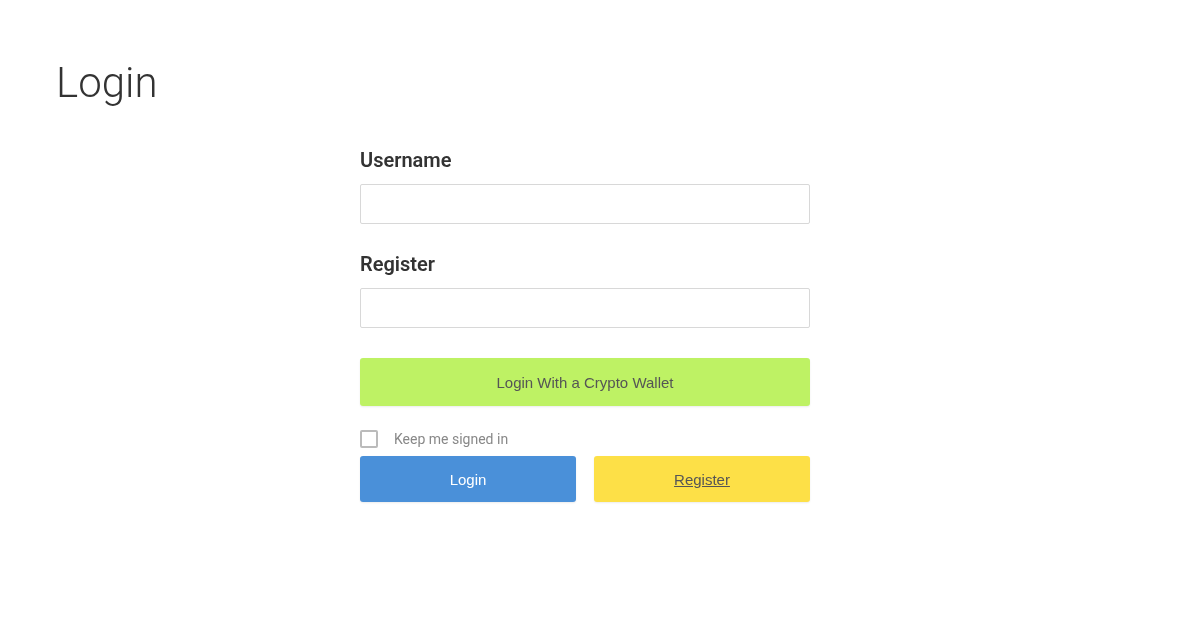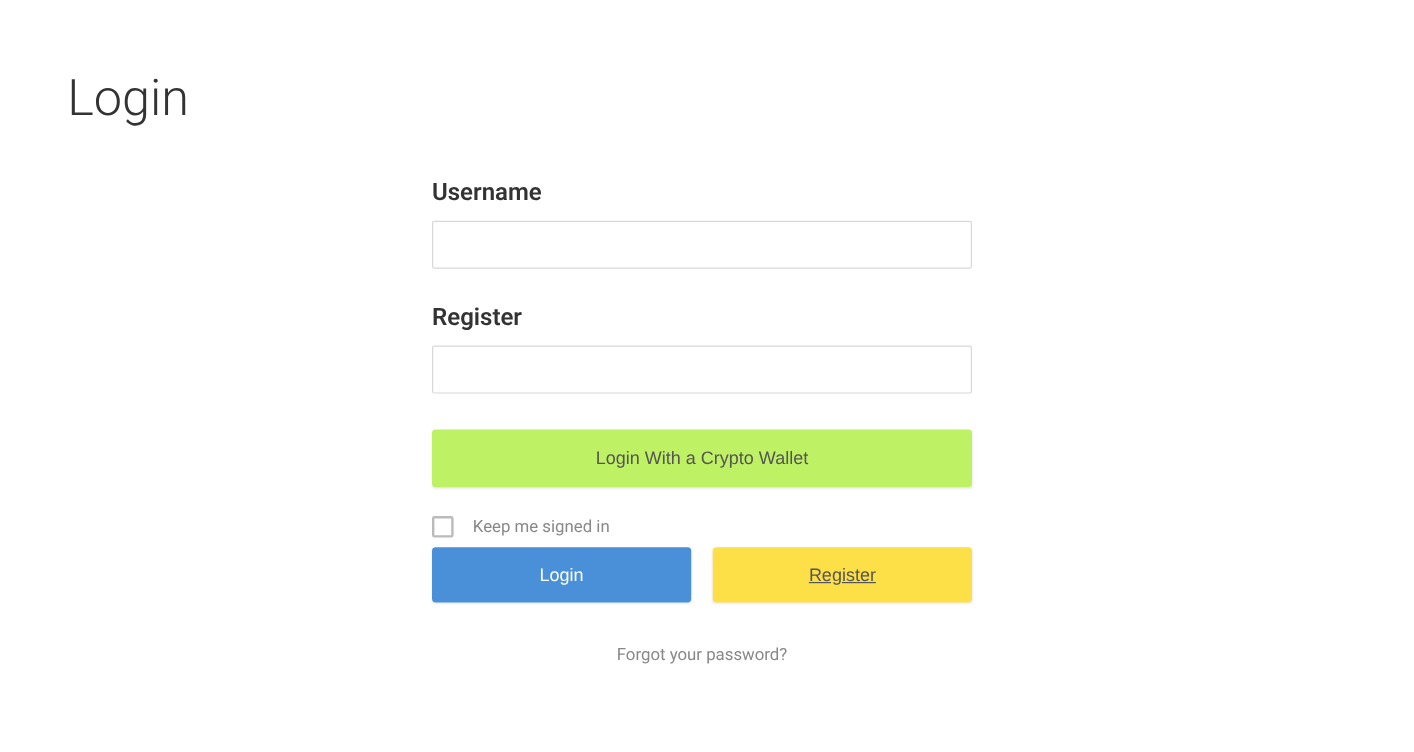--- a/index.html
+++ b/index.html
@@ -152,15 +152,14 @@
   <div class="checkbox-row">
     <input type="checkbox" class="checkbox" id="keep-signed" style="">
     <label for="keep-signed" class="checkbox-label">Keep me signed in</label>
   </div>
 
   <div class="button-row">
     <button class="btn btn-primary">Login</button>
     <button class="btn btn-secondary">Register</button>
   </div>
 
-  <a class="forgot-link">Forgot your password?</a>
 
 </div>
 
 </body></html>

